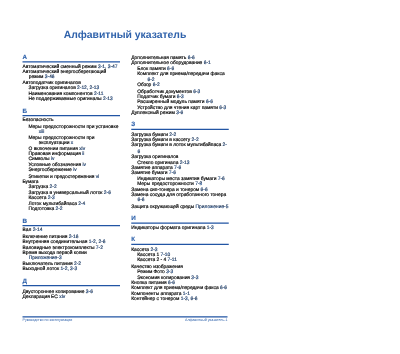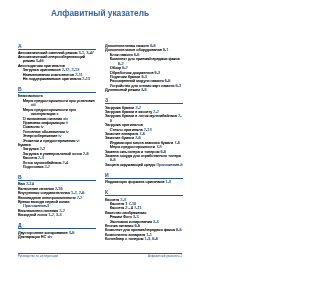--- a/index.html
+++ b/index.html
@@ -1,18 +1,18 @@
 <!DOCTYPE html>
 <html><head>
 <meta charset="utf-8">
 <style>
   html,body{margin:0;padding:0;width:200px;height:283px;background:#ffffff;
     font-family:"Liberation Sans",sans-serif;}
   .page{position:relative;width:200px;height:283px;overflow:hidden;}
-  .title{position:absolute;left:0;right:0;top:8px;text-align:center;
+  .title{position:absolute;left:0;right:0;top:22px;text-align:center;
     font-size:8.3px;font-weight:bold;color:#2f62ab;}
   .cols{position:absolute;top:37.7px;left:18px;width:165px;display:flex;}
   .col{width:78px;}
   .col+.col{margin-left:9px;padding-top:6.4px;}
   .sect{}
   .letter{font-size:5px;font-weight:bold;color:#2f62ab;line-height:5px;padding-top:5.9px;-webkit-text-stroke:0.1px #2f62ab;}
   .rule{height:0.9px;background:#2255a4;margin:0 0 1.2px 0;}
   .e{font-size:3.9px;line-height:4.4px;color:#000;-webkit-text-stroke:0.13px #000;padding-left:5px;text-indent:-5px;}
   .i1{padding-left:13px;text-indent:-8.2px;}
   .lk{color:#3b7bd4;}

